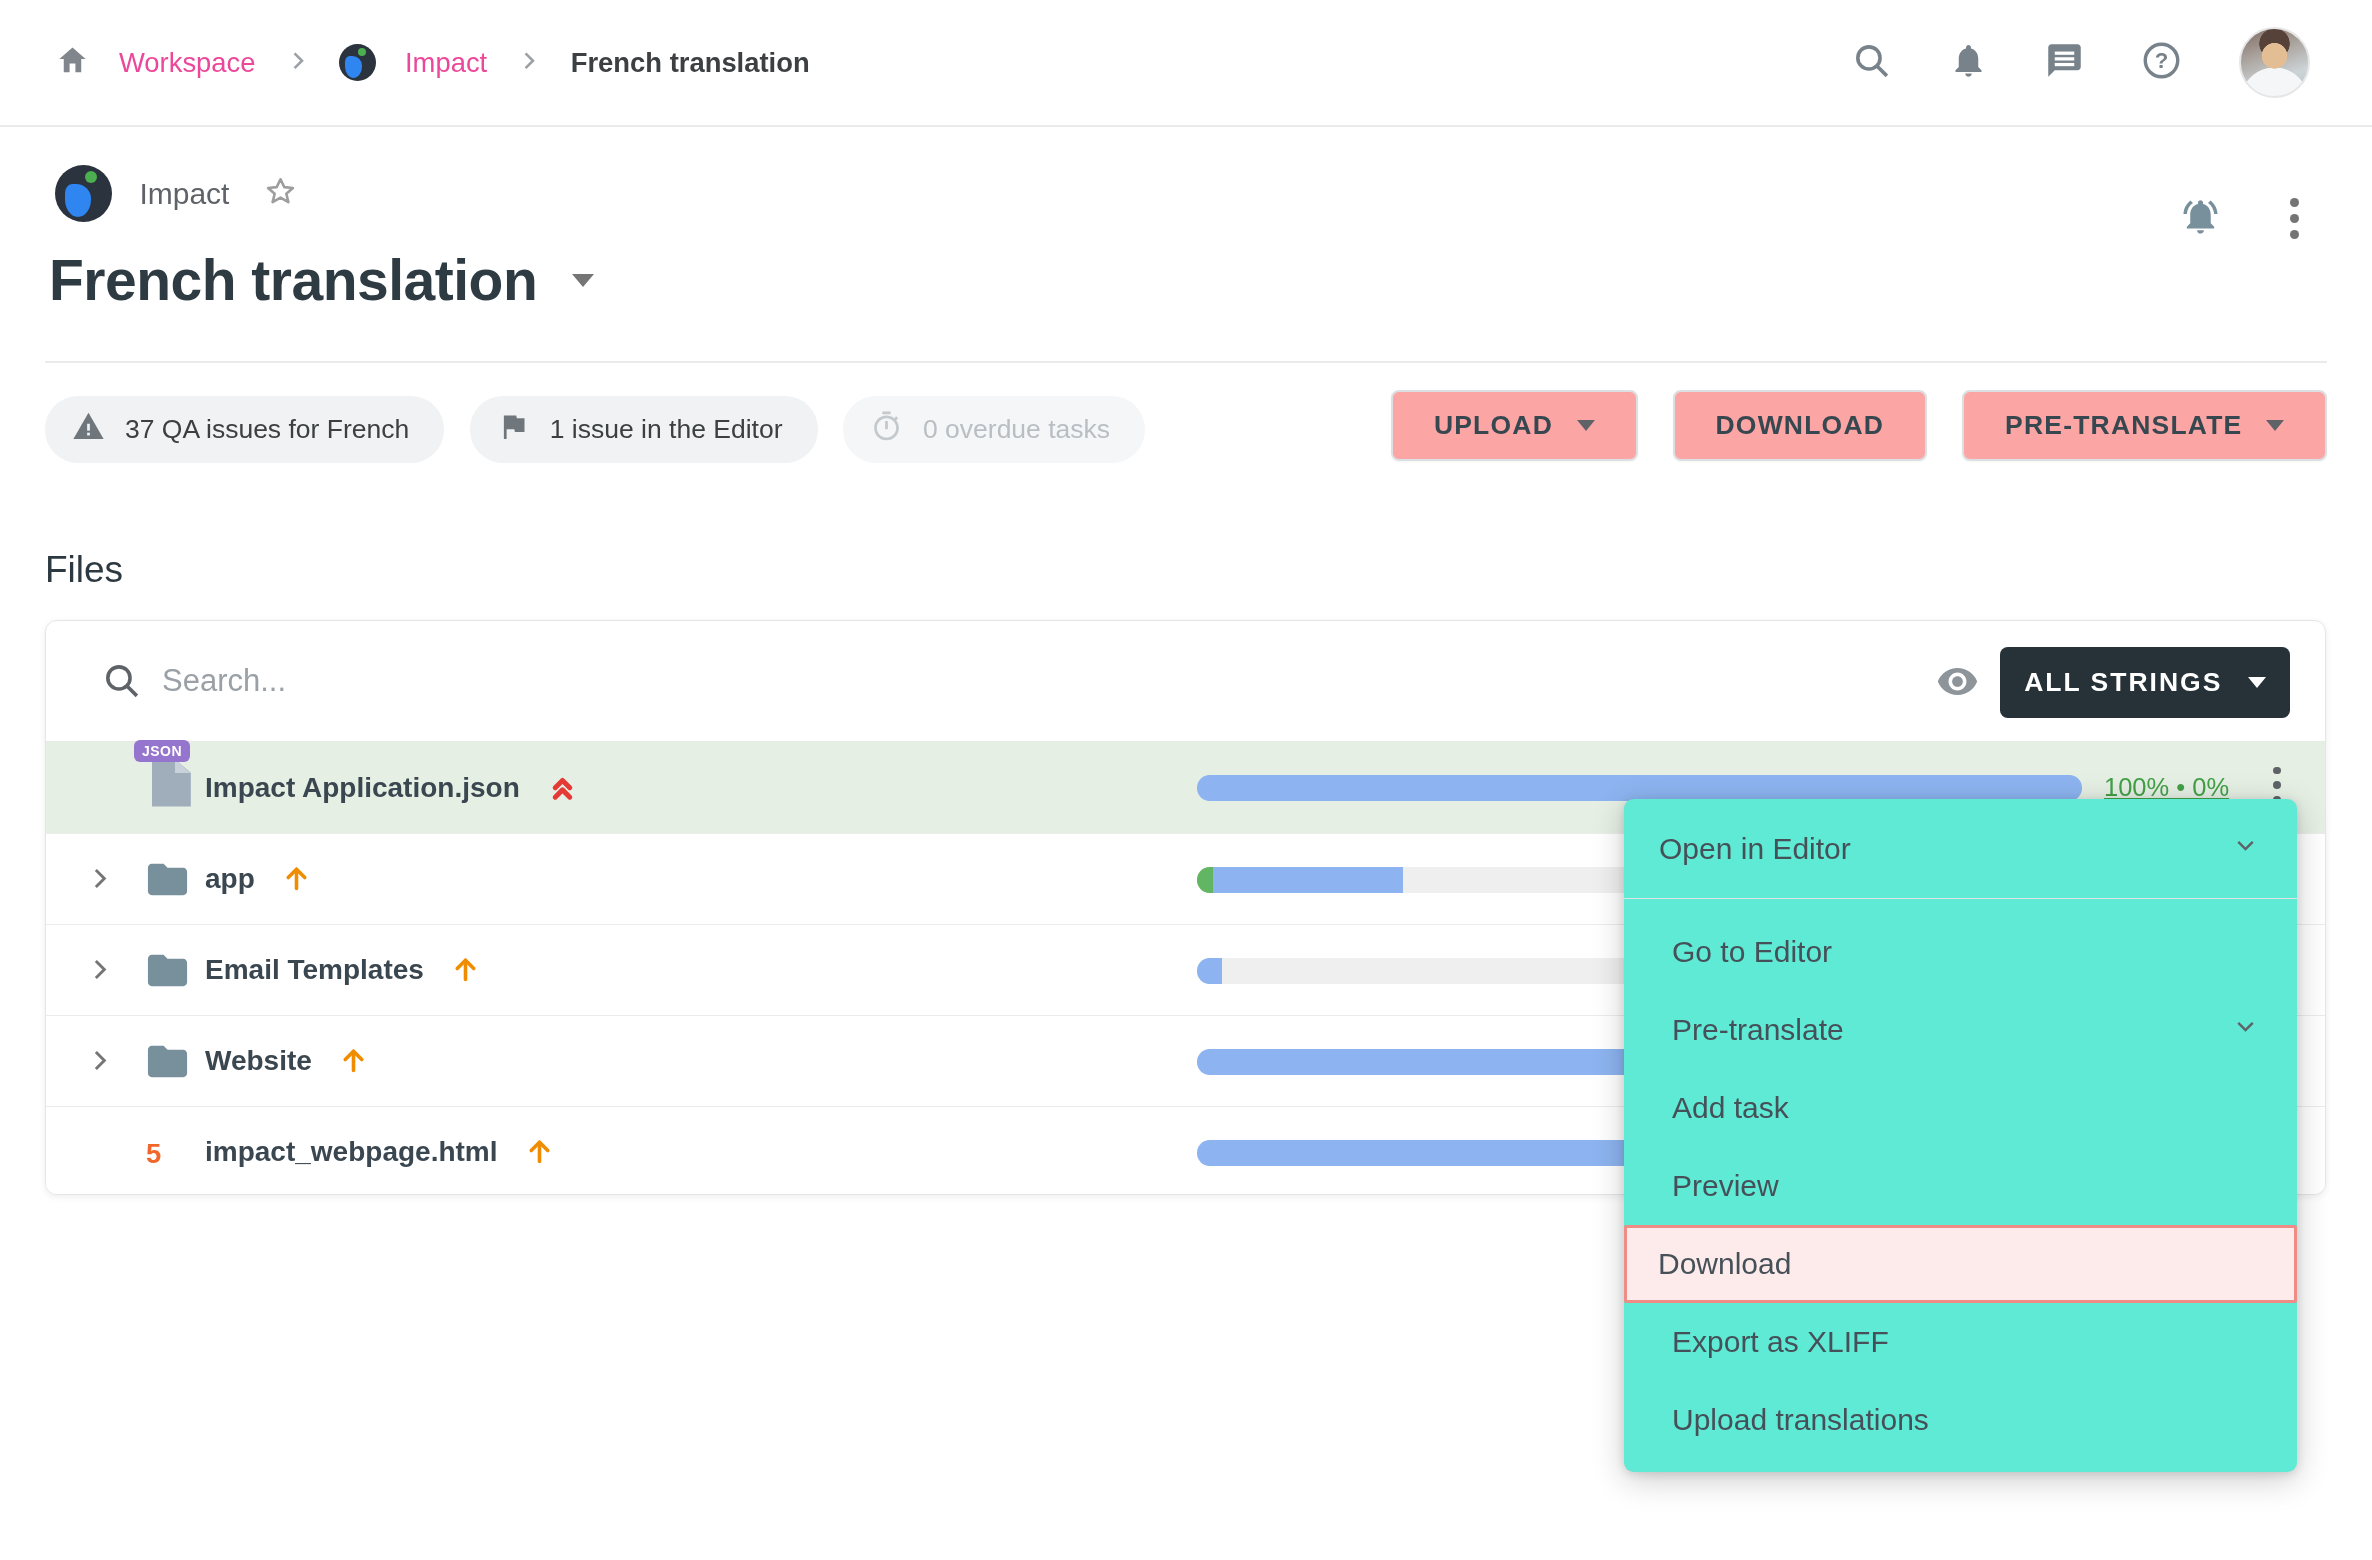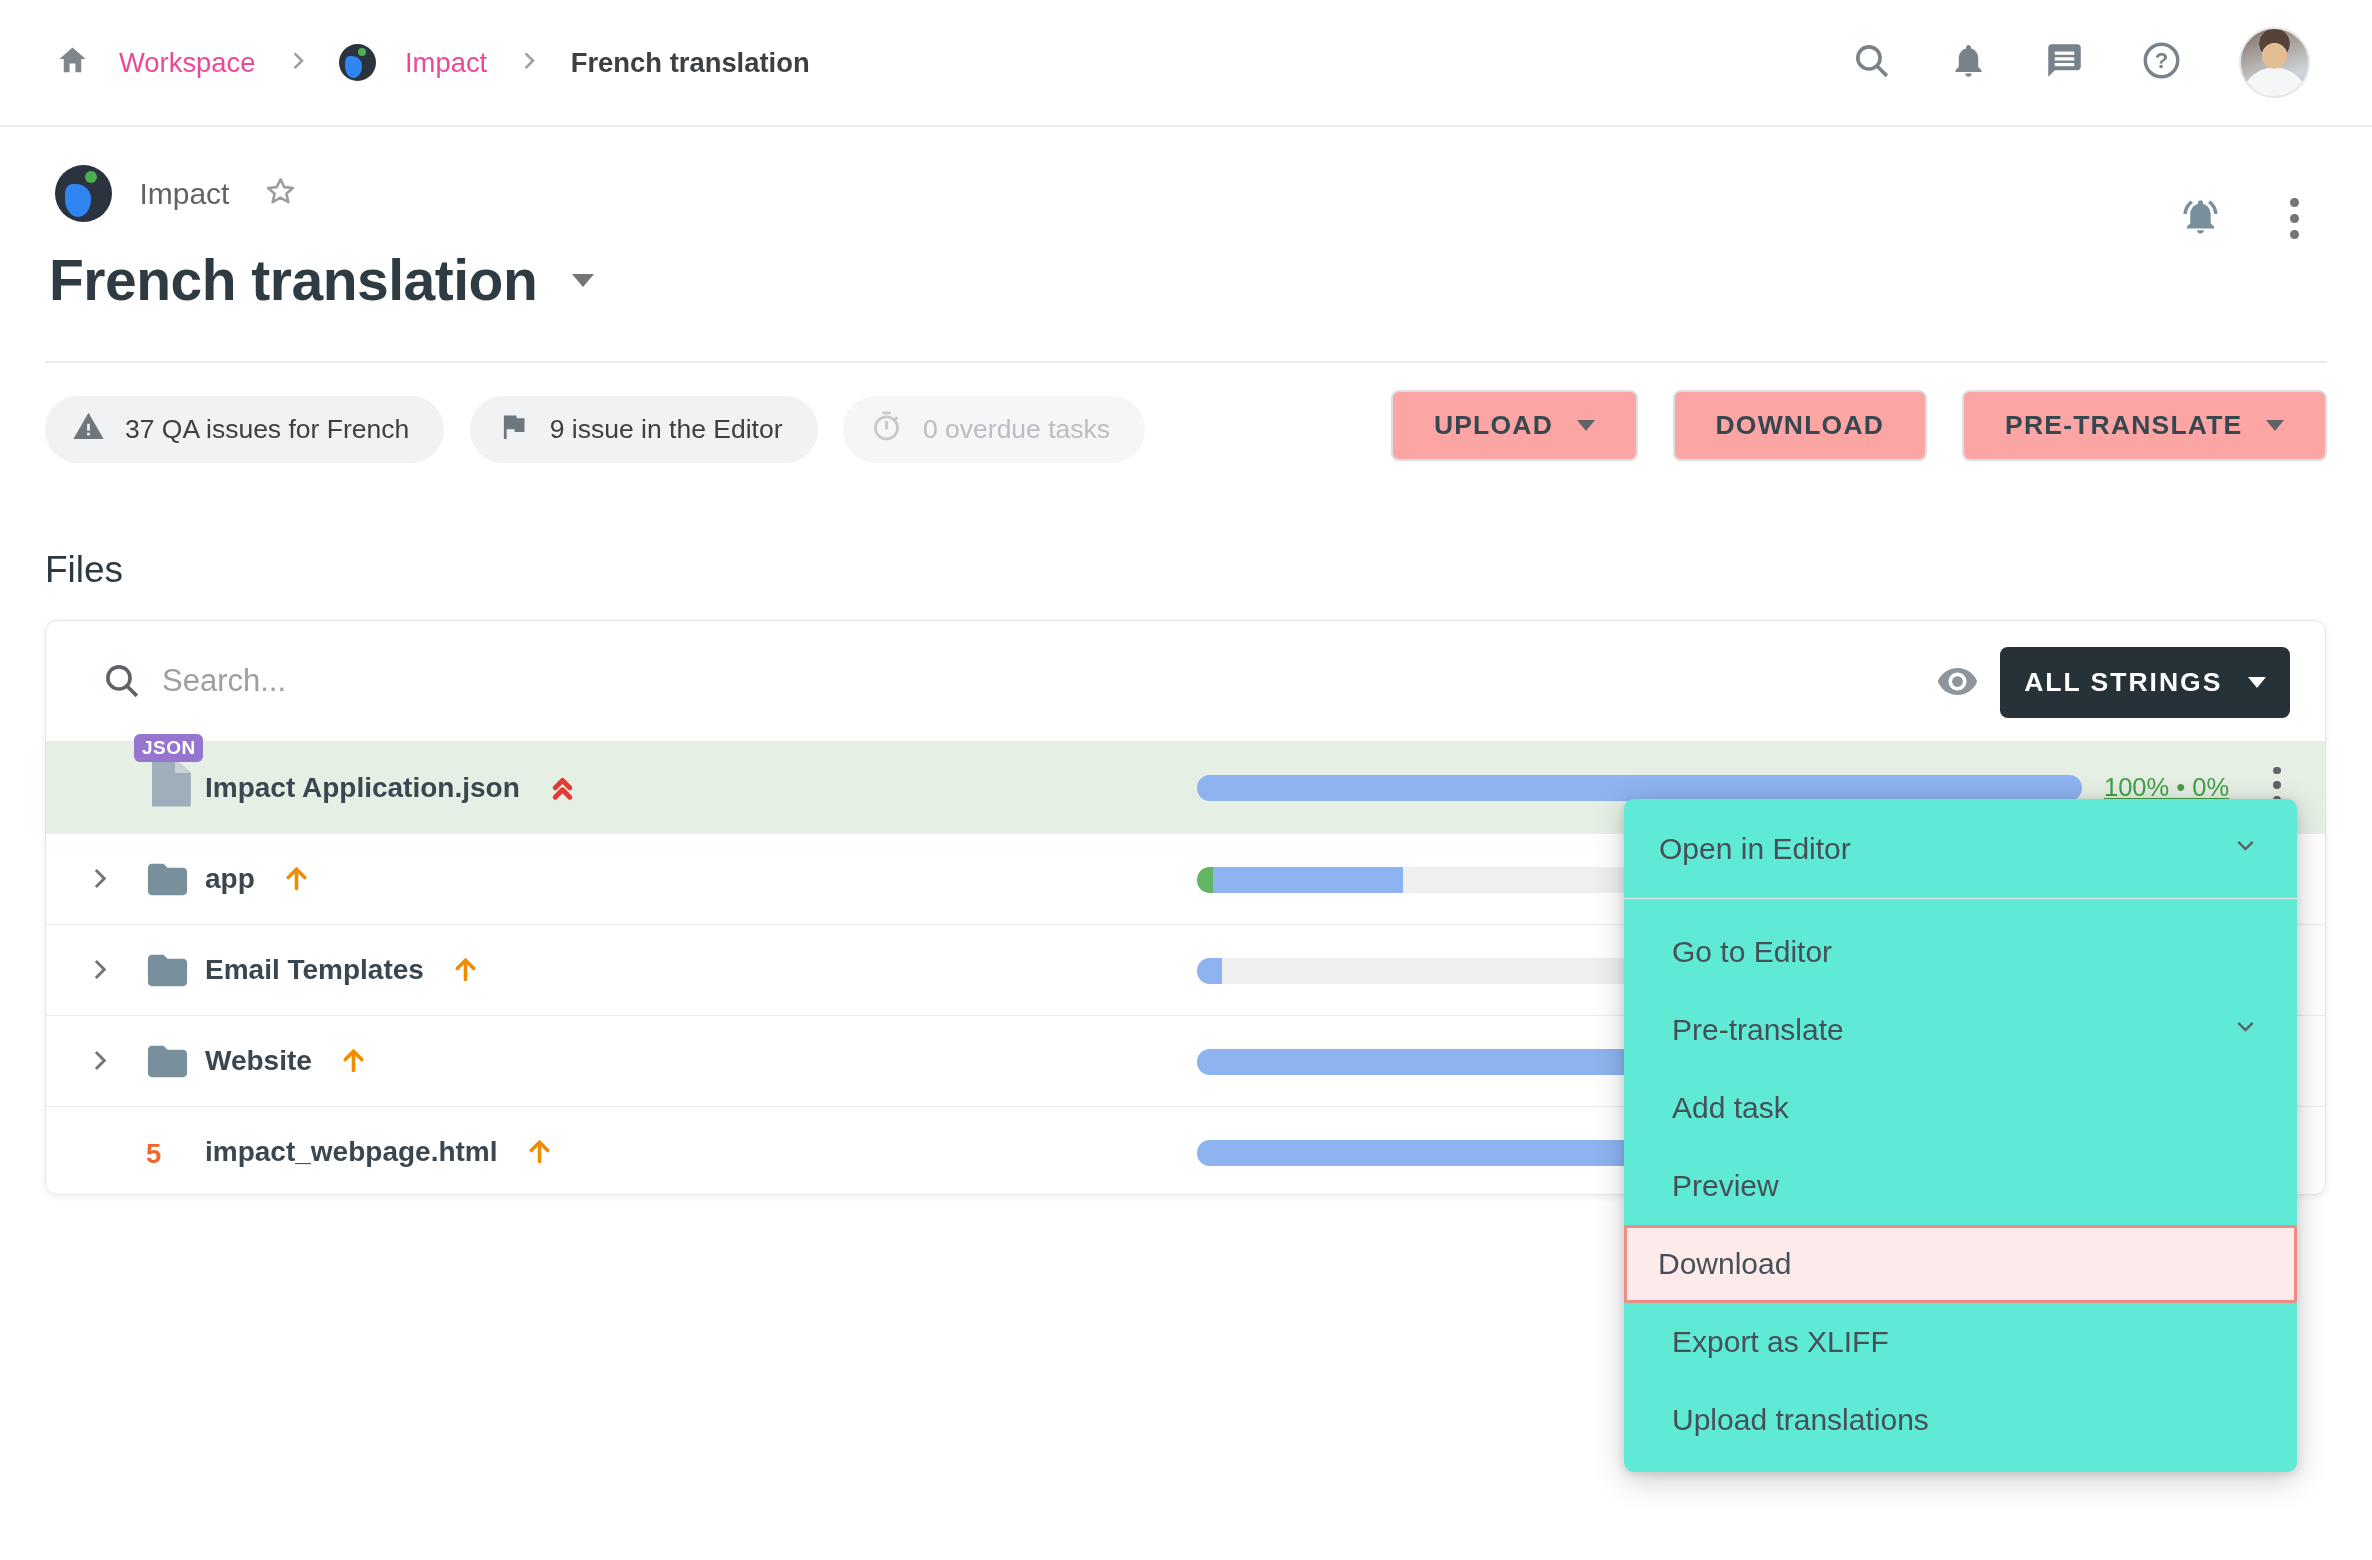--- a/index.html
+++ b/index.html
@@ -116,21 +116,21 @@
 
   .folder-ic { color: #78909c; }
 
   
   .json-ic { position: relative; width: 57px; height: 57px; }
   .json-ic .doc { position: absolute; left: 11.8px; top: 0; width: 39px; height: 47px; background: #a0adba;
                   clip-path: polygon(0 0, 60% 0, 100% 28%, 100% 100%, 0 100%); }
   .json-ic .fold { position: absolute; left: 35px; top: 0; width: 15.7px; height: 13.7px; background: #c9d2da;
                    clip-path: polygon(0 0, 100% 100%, 0 100%); }
   .json-ic .badge { position: absolute; left: -5.9px; bottom: -2px; background: #9575cd; color: #fff;
-                    font-size: 19px; font-weight: 700; padding: 2.9px 7.8px; border-radius: 5.9px; letter-spacing: 0.5px; }
+                    font-size: 14px; font-weight: 700; padding: 2.9px 7.8px; border-radius: 5.9px; letter-spacing: 0.5px; }
 
   
   .html-ic { position: relative; width: 47px; height: 53px; }
   .html-ic .outer { position: absolute; inset: 0; background: #f1662a;
                     clip-path: polygon(0 0, 100% 0, 91% 87%, 50% 100%, 9% 87%); }
   .html-ic .inner { position: absolute; left: 5.9px; right: 5.9px; top: 9.8px; bottom: 4.9px; background: #fdf4ef;
                     clip-path: polygon(0 0, 100% 0, 89% 85%, 50% 100%, 11% 85%); }
   .html-ic .five { position: absolute; left: 0; right: 0; top: 11.8px; text-align: center;
                    font-size: 27.4px; font-weight: 700; color: #f1662a; }
 
@@ -265,21 +265,21 @@
         </svg>
     </span>
     <span>37 QA issues for French</span>
   </div>
   <div class="pill">
     <span class="ic p-ic">
       <svg width="33" height="33" viewBox="0 0 24 24" fill="currentColor">
           <path d="M14.4 6L14 4H5v17h2v-7h5.6l.4 2h7V6z"></path>
         </svg>
     </span>
-    <span>9 issue in the Editor</span>
+    <span>1 issue in the Editor</span>
   </div>
   <div class="pill muted">
     <span class="ic p-ic">
       <svg width="33" height="33" viewBox="0 0 24 24" fill="currentColor">
           <path d="M15 1H9v2h6V1zm-4 13h2V8h-2v6zm8.03-6.61l1.42-1.42c-.43-.51-.9-.99-1.41-1.41l-1.42 1.42C16.07 4.74 14.12 4 12 4c-4.97 0-9 4.03-9 9s4.02 9 9 9 9-4.03 9-9c0-2.12-.74-4.07-1.97-5.61zM12 20c-3.87 0-7-3.13-7-7s3.13-7 7-7 7 3.13 7 7-3.13 7-7 7z"></path>
         </svg>
     </span>
     <span>0 overdue tasks</span>
   </div>
 </div>

